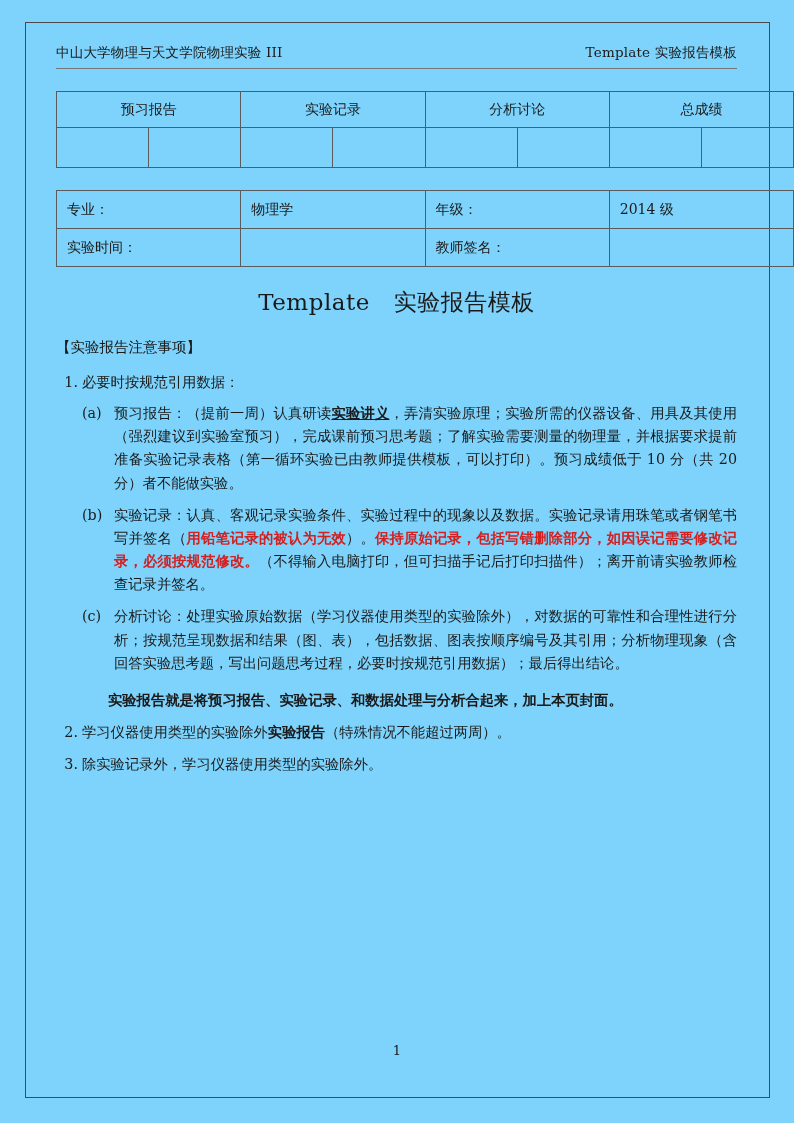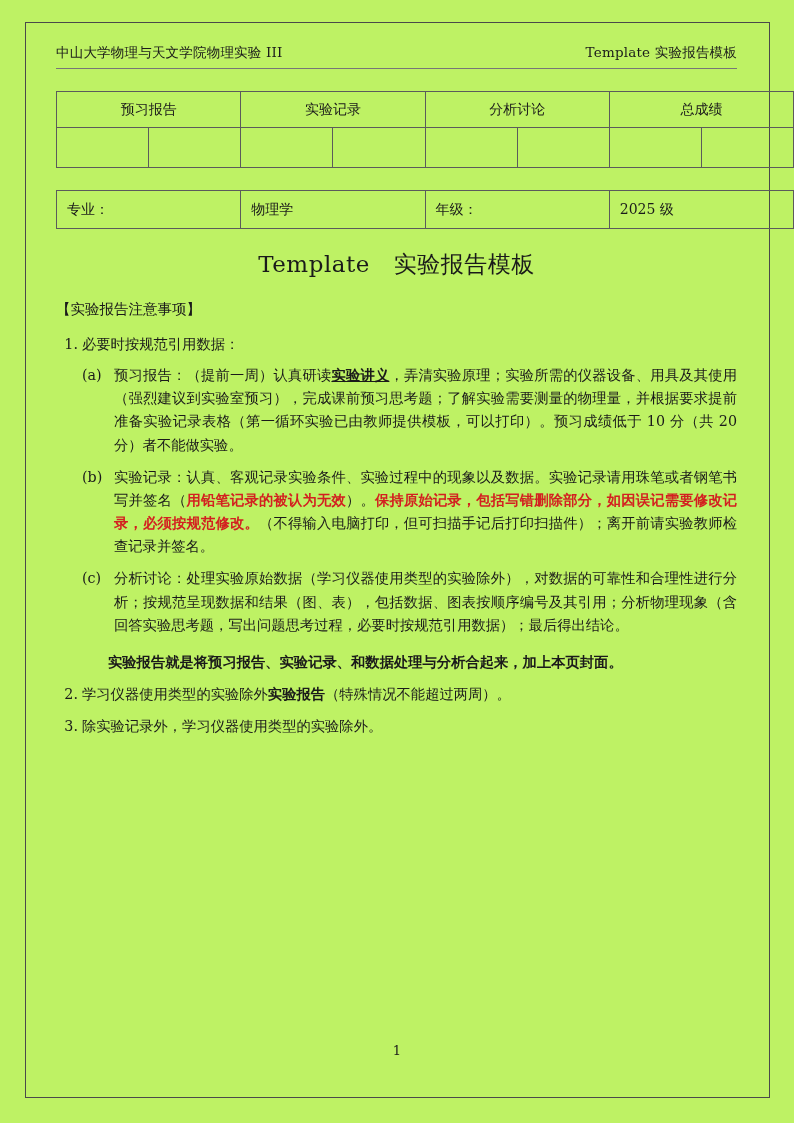--- a/index.html
+++ b/index.html
@@ -4,21 +4,21 @@
 <style>
   html, body {
     margin: 0;
     padding: 0;
     background: #ffffff;
   }
   .page {
     position: relative;
     width: 794px;
     height: 1123px;
-    background: #bef264;
+    background: #7dd3fc;
     font-family: "DejaVu Serif", "Liberation Serif", serif;
     color: #1a1a1a;
     overflow: hidden;
     box-sizing: border-box;
   }
   
   .page-frame {
     position: absolute;
     left: 25px;
     top: 22px;
@@ -193,21 +193,27 @@
         </tr>
       </tbody>
     </table>
 
     <table class="doc-table info-table">
       <tbody>
         <tr>
           <td class="lbl">专业：</td>
           <td class="val">物理学</td>
           <td class="lbl">年级：</td>
-          <td class="val">2025 级</td>
+          <td class="val">2014 级</td>
+        </tr>
+        <tr>
+          <td class="lbl">实验时间：</td>
+          <td class="val"></td>
+          <td class="lbl">教师签名：</td>
+          <td class="val"></td>
         </tr>
       </tbody>
     </table>
 
     <div class="doc-title">
       <span class="t-en">Template</span><span class="t-cn">实验报告模板</span>
     </div>
 
     <div class="section-head">【实验报告注意事项】</div>
 

